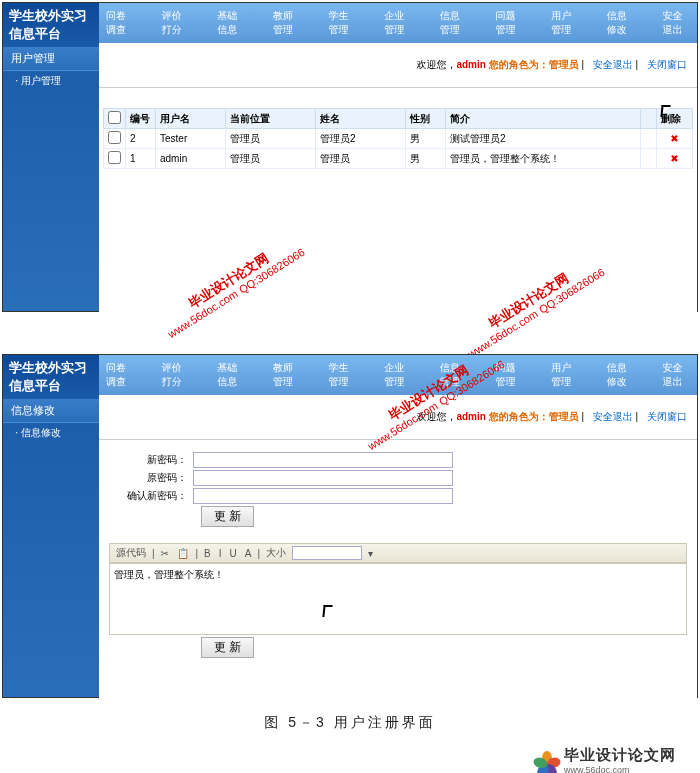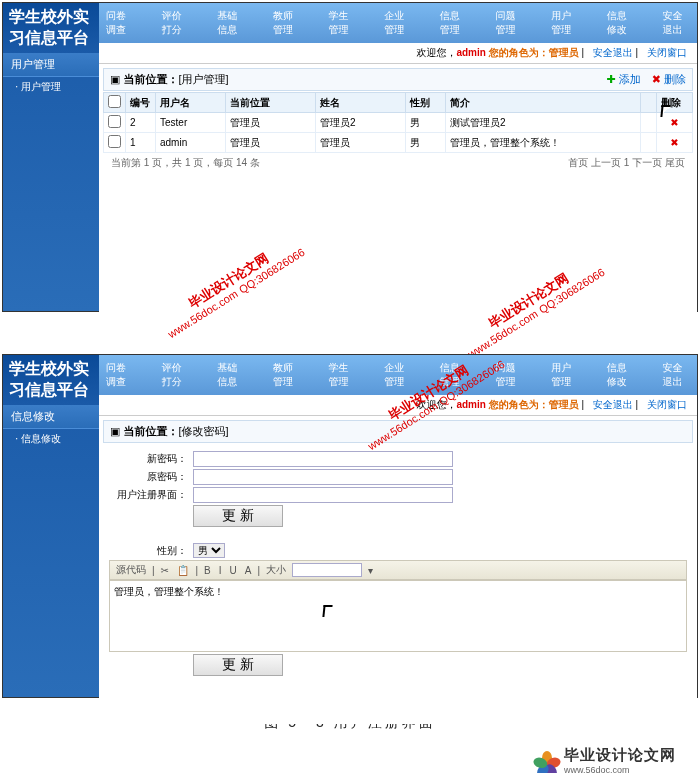--- a/index.html
+++ b/index.html
@@ -1,53 +1,53 @@
 <!DOCTYPE html>
 <html><head>
 <meta charset="utf-8">
 <style>
 * { margin:0; padding:0; box-sizing:border-box; font-family:"SimSun",Arial,sans-serif; }
 body { background:#fff; font-size:11px; width:700px; }
 .screenshot { width:696px; margin:2px; border:1px solid #333; position:relative; }
 .app { background:linear-gradient(#2a6db8,#1a5aa8); display:flex; }
 .sidebar { width:96px; background:linear-gradient(#1a5aa8,#2a6db8); color:#fff; }
-.banner { background:linear-gradient(#0a4a98,#1a5aa8); color:#fff; padding:4px 6px; font-weight:bold; font-size:16px; }
+.banner { background:linear-gradient(#0a4a98,#1a5aa8); color:#fff; padding:4px 6px; font-weight:bold; font-size:13px; }
 .sidecat { background:linear-gradient(#3a7dc8,#2a6db8); padding:4px 8px; border-bottom:1px solid #4a8dd8; }
 .sideitem { padding:3px 4px 3px 12px; font-size:10px; }
 .main { flex:1; background:#fff; }
 .topnav { background:linear-gradient(#7ab8f0,#5a98d8); display:flex; padding:4px 2px; gap:18px;align-items:flex-end; }
 .navitem { color:#fff; padding:2px 5px; font-size:10px; cursor:pointer; }
-.userbar { background:#fff; text-align:right; padding:3px 10px; font-size:10px; border-bottom:1px solid #ccc; }
+.userbar { background:#fff; text-align:right; padding:15px 10px; font-size:10px; border-bottom:1px solid #ccc; }
 .userbar .u { color:#d00; font-weight:bold; }
 .userbar .r { color:#d60; font-weight:bold; }
 .userbar a { color:#06c; margin-left:6px; }
 .content { background:#fff; padding:4px; }
 .crumb { background:#f5f9fd; border:1px solid #cde; padding:3px 6px; display:flex; justify-content:space-between; }
 .crumb .actions a { color:#06c; margin-left:8px; }
 .plus { color:#0a0; }
 .minus { color:#d00; }
-table.grid { width:100%; border-collapse:collapse; font-size:10px; margin-top:1px; }
+table.grid { width:100%; border-collapse:collapse; font-size:10px; margin-top:16px; }
 table.grid th { background:#eaf3fb; border:1px solid #cde; padding:2px 4px; text-align:left; }
 table.grid td { border:1px solid #e5eef8; padding:2px 4px; background:#fff; }
 .delx { color:#d00; text-align:center; cursor:pointer; }
 .cursor { position:absolute; width:12px; height:16px; pointer-events:none; }
 .cursor::before { content:""; position:absolute; border-left:2px solid #000; border-top:2px solid #000; width:7px; height:10px; transform:skew(-6deg,0); background:linear-gradient(135deg,#fff 40%,transparent 40%); }
 .pager { text-align:right; padding:3px 8px; font-size:10px; color:#666; }
 .whitespace1 { background:#fff; height:190px; }
 .caption { text-align:center; padding:14px 0 6px; font-size:14px; color:#222; letter-spacing:3px; }
 .watermark { position:absolute; color:#d00; font-weight:bold; font-size:13px; transform:rotate(-32deg); pointer-events:none; text-align:center; line-height:14px; }
 .wm-sm { font-size:11px; font-weight:normal; }
 .form { padding:6px; }
 .form .row { display:flex; align-items:center; margin:2px 0; }
 .form .lbl { width:84px; text-align:right; padding-right:6px; font-size:10px; }
 .form input[type=text],.form input[type=password] { border:1px solid #aac; padding:1px 3px; font-size:10px; height:16px; }
 .form .w1 { width:70px; }
 .form .w2 { width:260px; }
 .form select { border:1px solid #aac; font-size:10px; }
-.btn { background:linear-gradient(#f8f8f8,#e0e0e0); border:1px solid #aaa; padding:1px 28px; font-size:14px; cursor:pointer; }
+.btn { background:linear-gradient(#f8f8f8,#e0e0e0); border:1px solid #aaa; padding:1px 12px; font-size:12px; cursor:pointer;margin-left:8px; }
 .sect { background:#eaf3fb; padding:2px 8px; font-weight:bold; font-size:10px; border-top:1px solid #cde; border-bottom:1px solid #cde; }
 .rolelbl { color:#d60; font-weight:bold; }
 .editor-tb { background:linear-gradient(#f5f3e8,#e8e5d5); border:1px solid #ccc8b8; padding:2px 4px; font-size:10px; color:#555; display:flex; gap:4px; align-items:center; }
 .editor-tb span { padding:0 2px; cursor:pointer; }
 .editor-box { border:1px solid #ccc8b8; padding:4px; height:72px; font-size:10px; background:#fff; }
 .whitespace2 { background:#fff; height:36px; }
 .footer-logo { display:flex; align-items:center; justify-content:flex-end; padding:8px 24px 4px; gap:6px; }
 .flower { width:22px; height:22px; position:relative; }
 .petal { position:absolute; width:10px; height:14px; border-radius:50%; left:6px; top:1px; transform-origin:50% 100%; }
 .p1{background:#e89020;transform:rotate(0deg);}
@@ -80,27 +80,20 @@
     <span class="navitem">问题管理</span>
     <span class="navitem">用户管理</span>
     <span class="navitem">信息修改</span>
     <span class="navitem">安全退出</span>
    </div>
    <div class="userbar">
     <span>欢迎您，</span><span class="u">admin</span><span class="r"> 您的角色为：</span><span class="r">管理员</span>
     | <a>安全退出</a> | <a>关闭窗口</a>
    </div>
    <div class="content">
-    <div class="crumb">
-     <div><span>▣</span> <b>当前位置：</b><span>[用户管理]</span></div>
-     <div class="actions">
-      <a><span class="plus">✚</span> <span>添加</span></a>
-      <a><span class="minus">✖</span> <span>删除</span></a>
-     </div>
-    </div>
     <table class="grid">
      <tbody>
               <tr>
       <th style="width:16px"><input type="checkbox" style=""></th>
       <th style="width:30px">编号</th>
       <th style="width:70px">用户名</th>
       <th style="width:90px">当前位置</th>
       <th style="width:90px">姓名</th>
       <th style="width:40px">性别</th>
       <th>简介</th>
@@ -124,24 +117,20 @@
       <td>admin</td>
       <td>管理员</td>
       <td>管理员</td>
       <td>男</td>
       <td>管理员，管理整个系统！</td>
       <td></td>
       <td class="delx">✖</td>
      </tr>
     </tbody>
           </table>
-    <div class="pager">
-     <span style="float:left">当前第 1 页，共 1 页，每页 14 条</span>
-     <span>首页 上一页 1 下一页 尾页</span>
-    </div>
     <div class="whitespace1"></div>
    </div>
   </div>
  </div>
  <div class="cursor" style="top:102px; right:24px;"></div>
  <div class="watermark" style="left:150px; top:270px;">
   <span>毕业设计论文网</span><br><span class="wm-sm">www.56doc.com</span> <span class="wm-sm">QQ:306826066</span>
  </div>
  <div class="watermark" style="left:450px; top:290px;">
   <span>毕业设计论文网</span><br><span class="wm-sm">www.56doc.com</span> <span class="wm-sm">QQ:306826066</span>
@@ -169,46 +158,39 @@
     <span class="navitem">问题管理</span>
     <span class="navitem">用户管理</span>
     <span class="navitem">信息修改</span>
     <span class="navitem">安全退出</span>
    </div>
    <div class="userbar">
     <span>欢迎您，</span><span class="u">admin</span><span class="r"> 您的角色为：</span><span class="r">管理员</span>
     | <a>安全退出</a> | <a>关闭窗口</a>
    </div>
    <div class="content">
-    <div class="crumb">
-     <div><span>▣</span> <b>当前位置：</b><span>[修改密码]</span></div>
+    <div class="form">
+     <div class="row">
+              <span class="lbl">新密码：</span>
+              <input type="password" class="w2" style="">
+            </div>
+     <div class="row">
+              <span class="lbl">原密码：</span>
+              <input type="password" class="w2" style="">
+            </div>
+     <div class="row">
+              <span class="lbl">确认新密码：</span>
+              <input type="password" class="w2" style="">
+            </div>
+     <div class="row">
+              <span class="lbl"></span>
+              <button class="btn">更 新</button>
+            </div>
     </div>
     <div class="form">
-     <div class="row">
-              <span class="lbl">新密码：</span>
-              <input type="password" class="w2" style="">
-            </div>
-     <div class="row">
-              <span class="lbl">原密码：</span>
-              <input type="password" class="w2" style="">
-            </div>
-     <div class="row">
-              <span class="lbl">用户注册界面：</span>
-              <input type="password" class="w2" style="">
-            </div>
-     <div class="row">
-              <span class="lbl"></span>
-              <button class="btn">更 新</button>
-            </div>
-    </div>
-    <div class="form">
-     <div class="row">
-              <span class="lbl">性别：</span>
-              <select><option>男</option></select>
-            </div>
      <div class="row" style="align-items:flex-start">
       <div style="flex:1">
        <div class="editor-tb">
         <span>源代码</span>|
         <span>✂</span>
         <span>📋</span>|
         <span>B</span>
         <span>I</span>
         <span>U</span>
         <span>A</span>|

